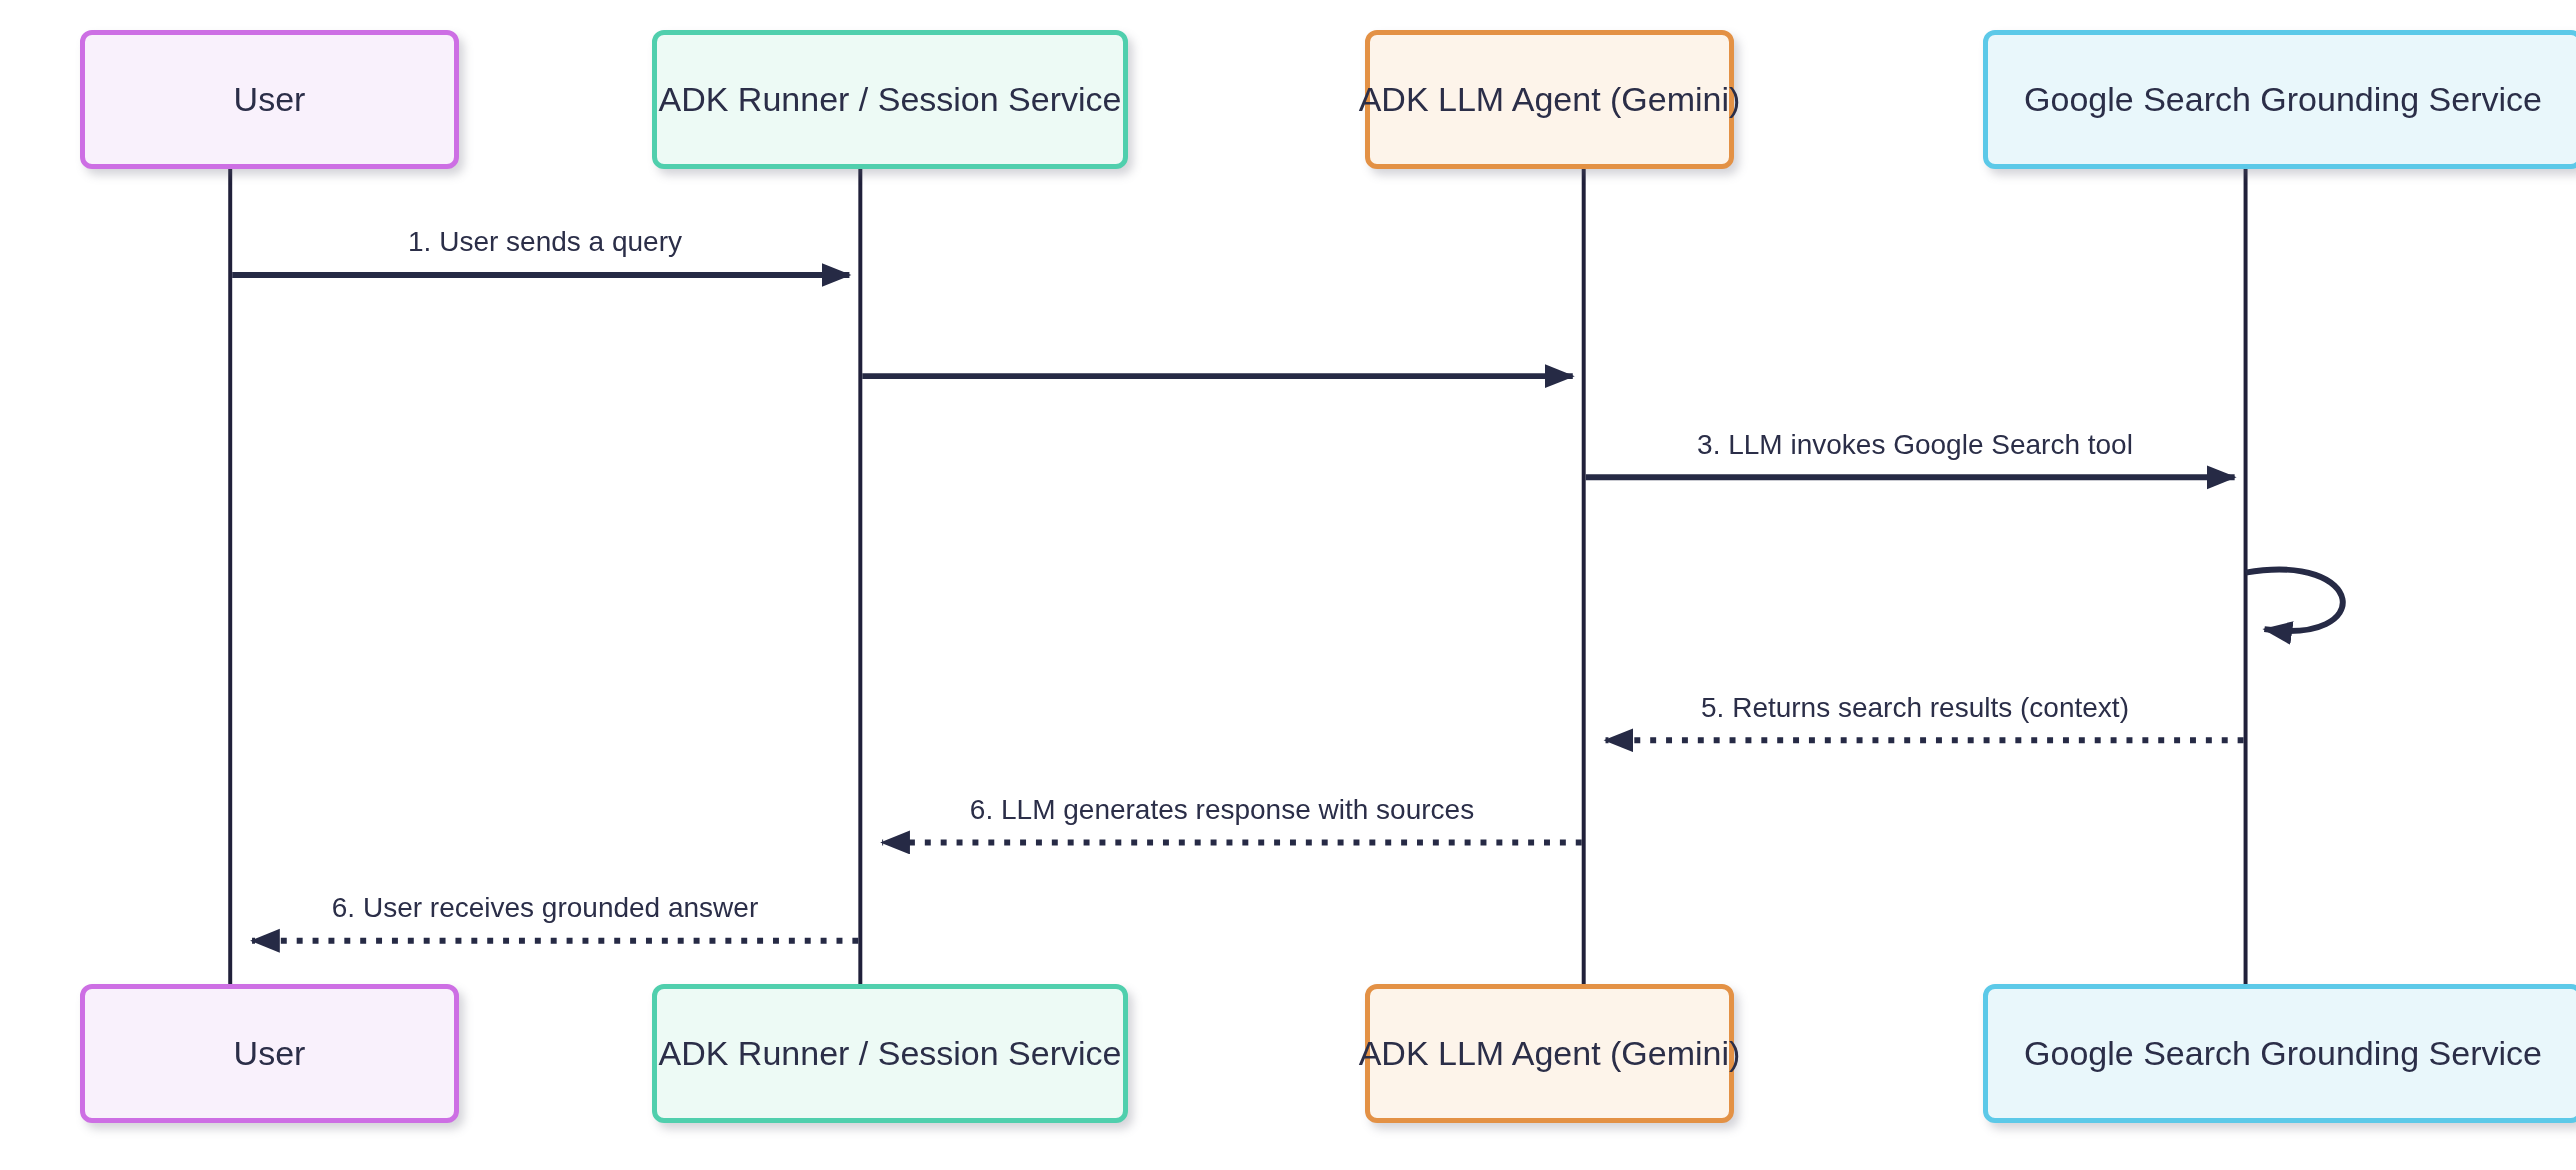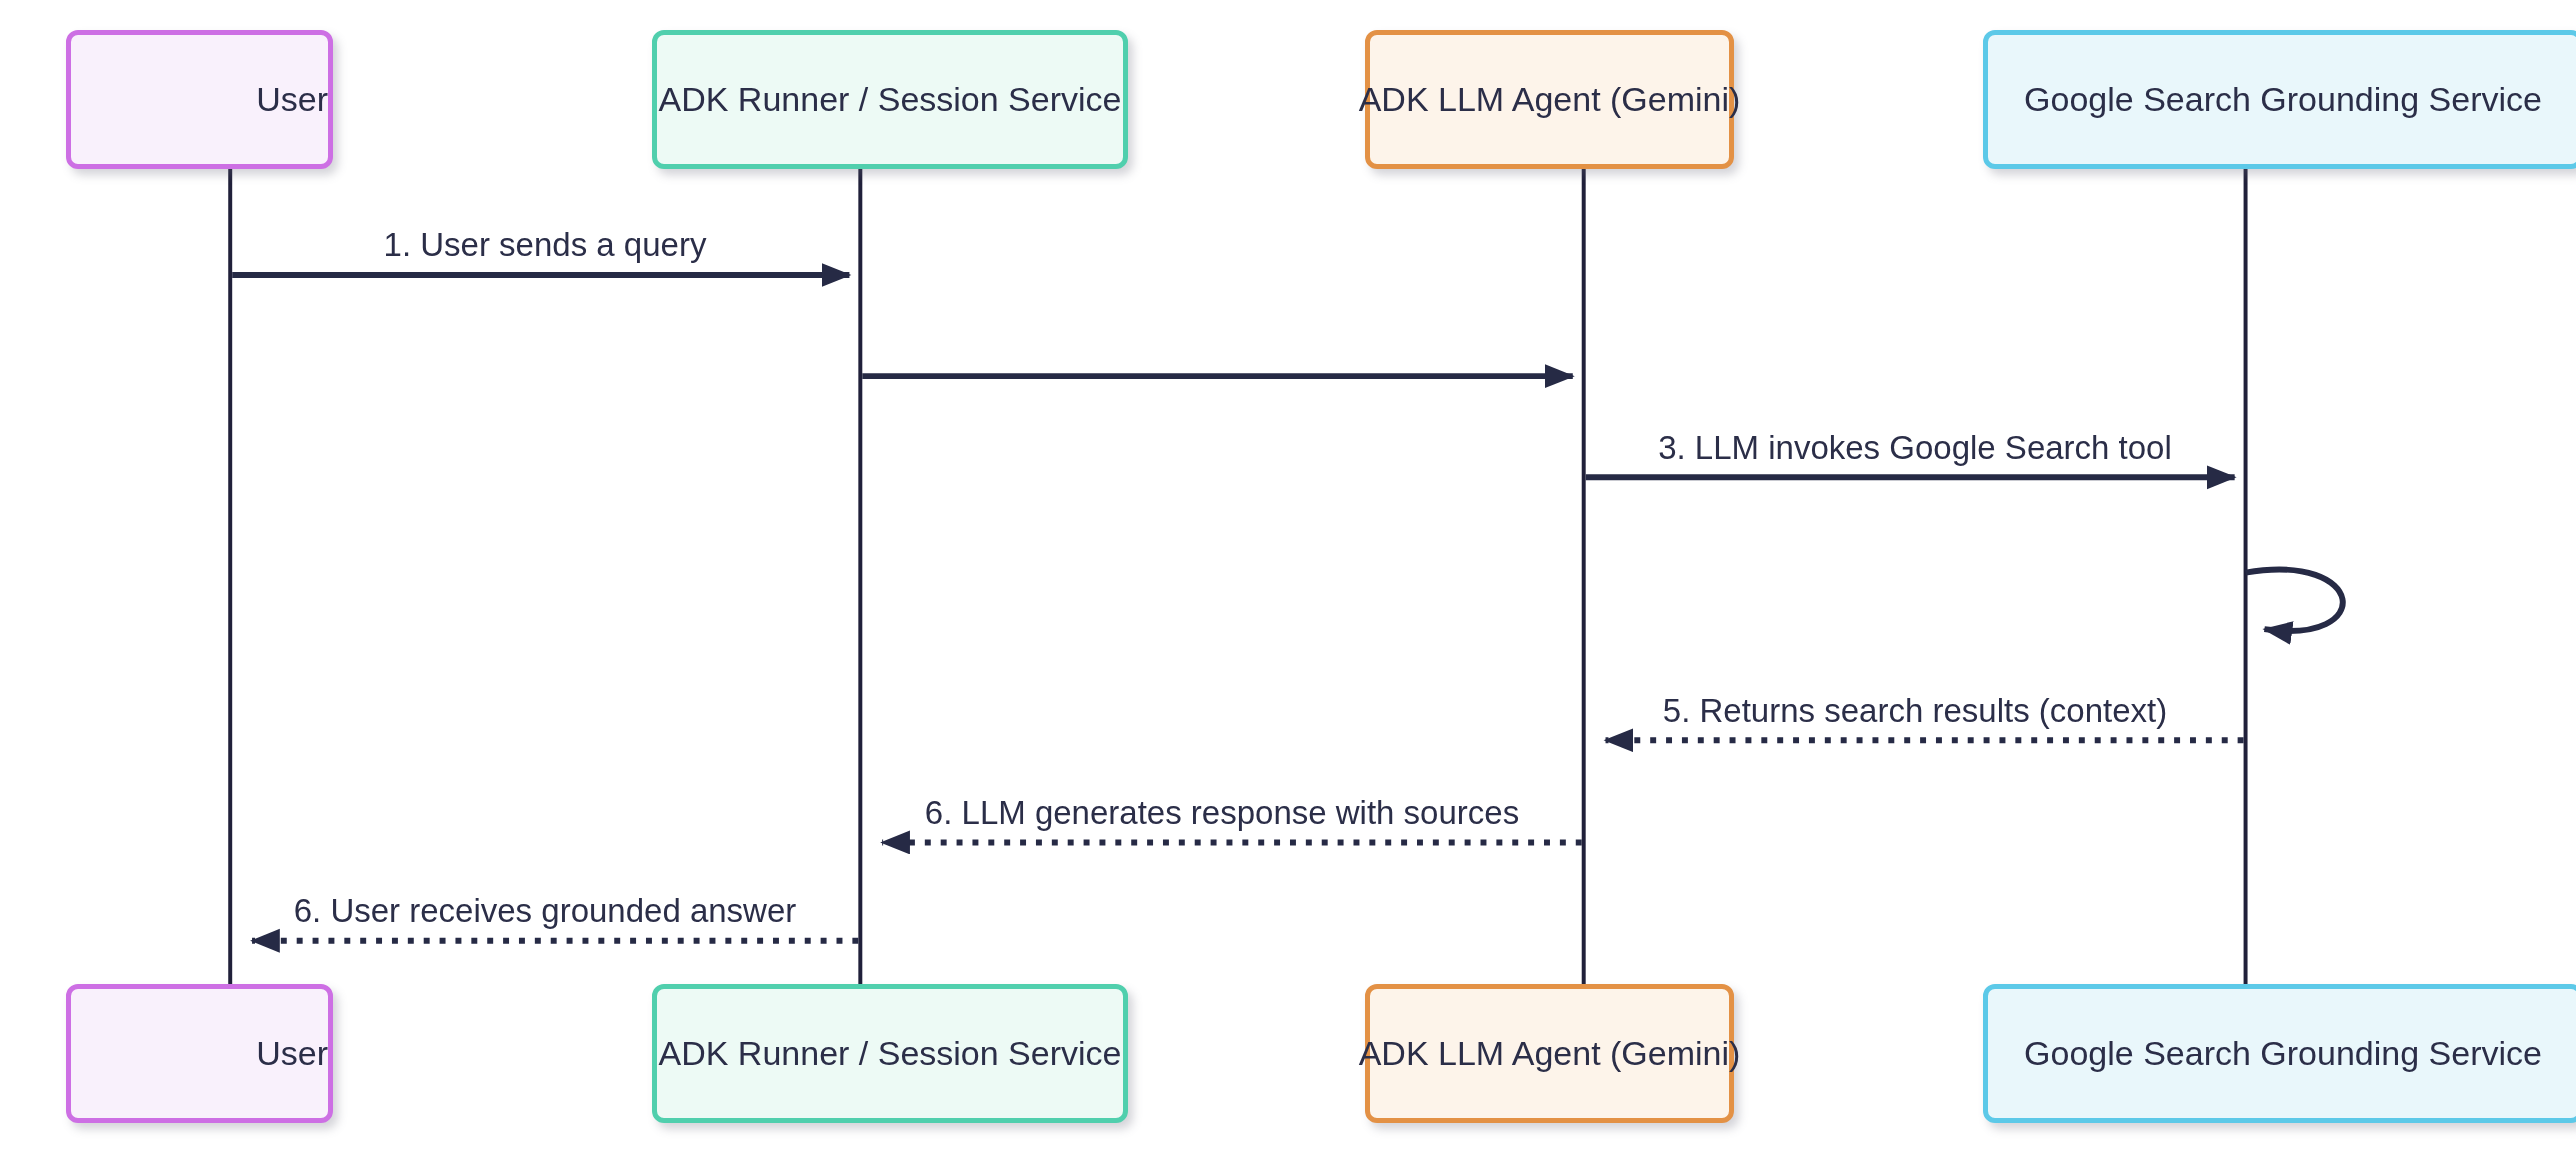--- a/index.html
+++ b/index.html
@@ -31,29 +31,29 @@
     white-space: nowrap;
     z-index: 2;
   }
   .c-user   { border-color: #cd6fe4; background: #f9f1fc; }
   .c-runner { border-color: #50cfad; background: #edfaf5; }
   .c-llm    { border-color: #e39145; background: #fdf4ea; }
   .c-google { border-color: #5cc9e8; background: #e9f7fb; }
 
   .row-top    { top: 30px; }
   .row-bottom { top: 984px; }
-  .pos-user   { left: 66px;   width: 267px; justify-content: flex-end; }
+  .pos-user   { left: 80px;   width: 379px; }
   .pos-runner { left: 652px;  width: 476px; }
   .pos-llm    { left: 1365px; width: 369px; }
   .pos-google { left: 1983px; width: 600px; }
 
   .msg-label {
     position: absolute;
     transform: translateX(-50%);
-    font-size: 33px;
+    font-size: 28px;
     color: #2b2e48;
     white-space: nowrap;
     z-index: 3;
   }
   svg { display: block; }
   .arrow    { stroke: #262a45; stroke-width: 6; fill: none; }
   .dotted   { stroke-dasharray: 6 10; }
   .lifeline { stroke: #20203a; stroke-width: 4; }
 </style>
 </head>

